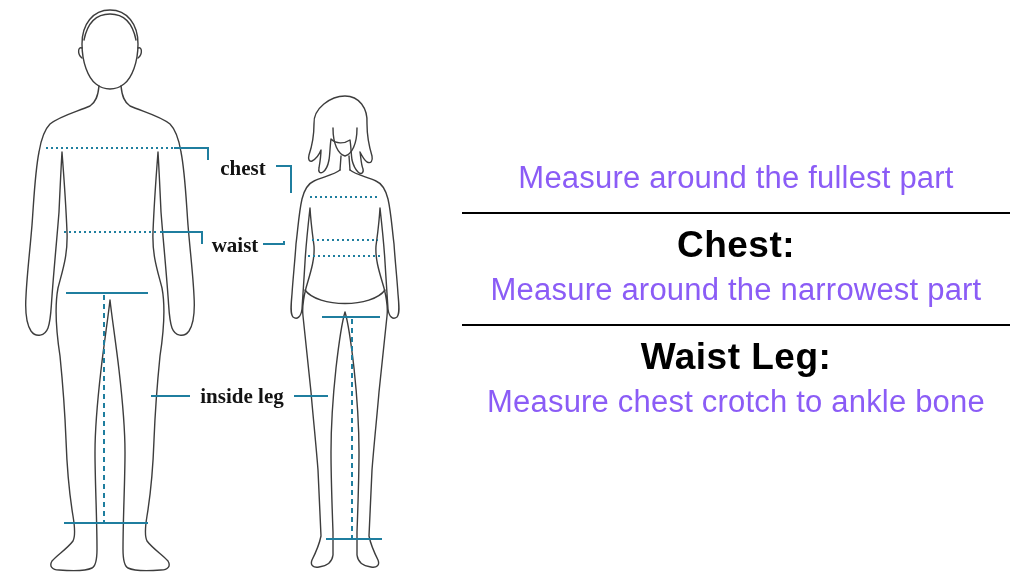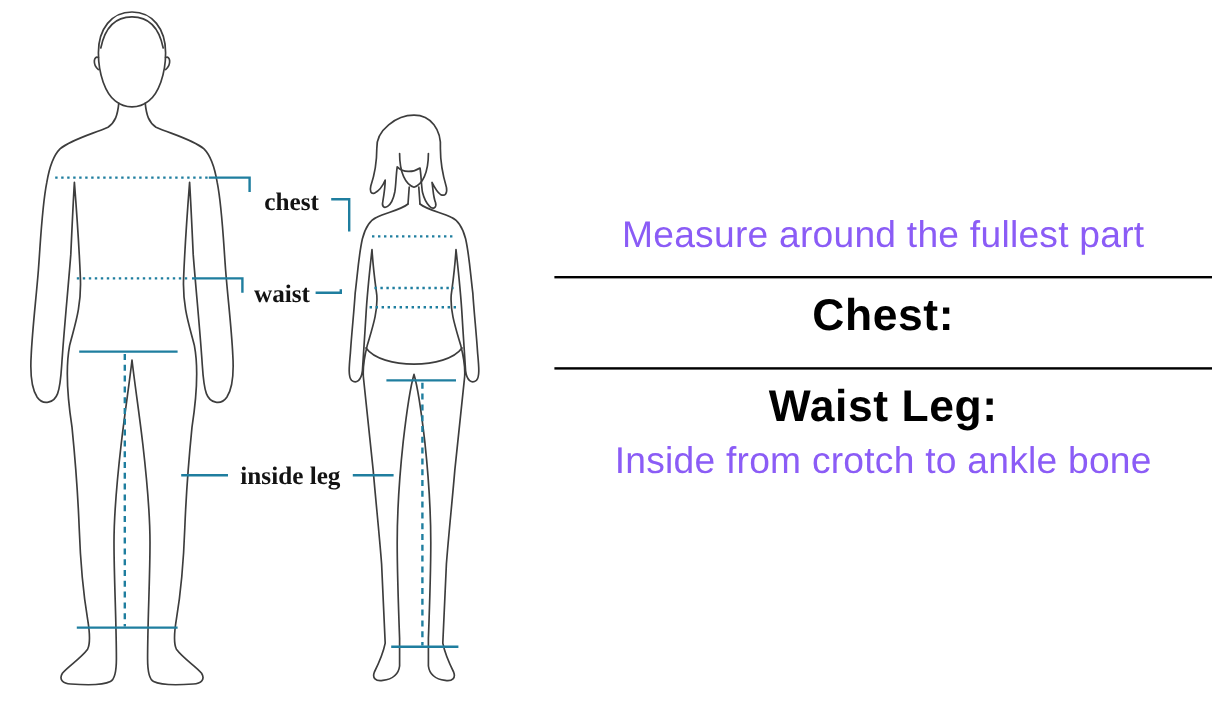--- a/index.html
+++ b/index.html
@@ -148,21 +148,22 @@
   </div>
 
   <div class="guide">
 
     <div class="guide-section divided">
       <p class="guide-desc">Measure around the fullest part</p>
     </div>
 
     <div class="guide-section divided">
       <h2 class="guide-title">Chest:</h2>
+      <p class="guide-desc">Measure around the narrowest part</p>
     </div>
 
     <div class="guide-section">
       <h2 class="guide-title">Waist Leg:</h2>
-      <p class="guide-desc">Inside from crotch to ankle bone</p>
+      <p class="guide-desc">Measure chest crotch to ankle bone</p>
     </div>
 
   </div>
 </div>
 
 </body></html>

